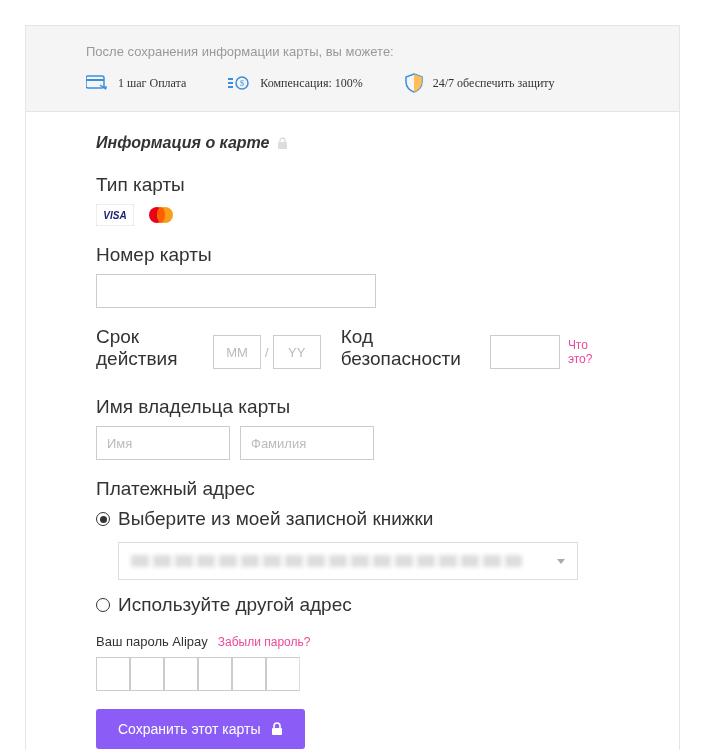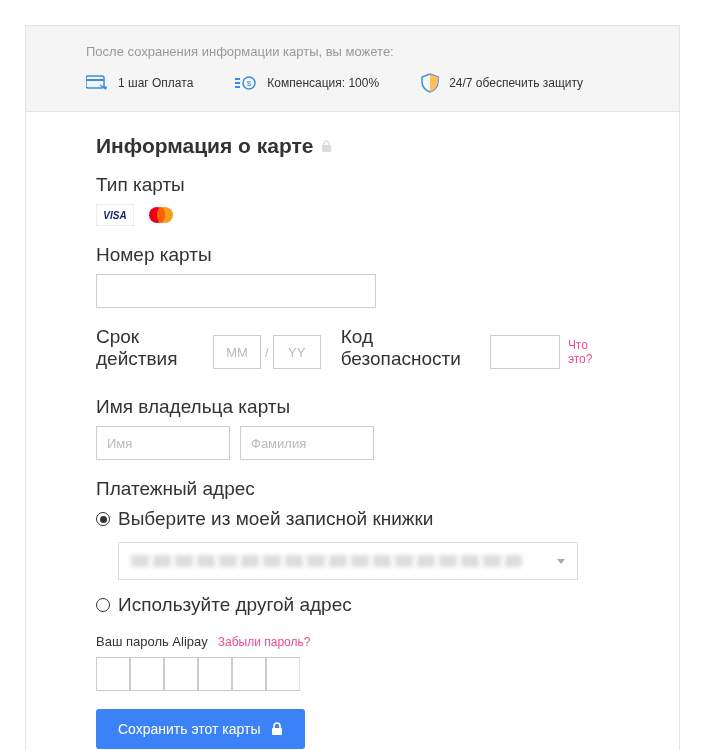--- a/index.html
+++ b/index.html
@@ -29,34 +29,36 @@
     display: flex;
     align-items: center;
     gap: 42px;
   }
   .benefit {
     display: flex;
     align-items: center;
     gap: 10px;
     font-size: 12px;
     color: #333;
+    font-family: Liberation Serif, serif;
   }
   .b-icon { flex-shrink: 0; }
 
   .form-area {
     padding: 22px 70px 22px 70px;
   }
   .section-title {
-    font-size: 21px;
+    font-size: 16px;
     font-weight: bold;
     color: #333;
     display: flex;
     align-items: center;
     gap: 8px;
-    margin-bottom: 16px;
+    margin-bottom: 22px;
+    font-style: italic;
   }
   .lock-small { opacity: 0.5; }
   .label {
     font-size: 19px;
     color: #333;
     margin-bottom: 8px;
   }
   .group { margin-bottom: 18px; }
   .card-brands {
     display: flex;
@@ -152,21 +154,21 @@
   }
   .pw-box {
     width: 34px; height: 34px;
     border: 1px solid #ddd;
     border-right: none;
     text-align: center;
   }
   .pw-box:last-child { border-right: 1px solid #ddd; }
 
   .save-btn {
-    background: #3b82f6;
+    background: #8b5cf6;
     color: #fff;
     border: none;
     height: 40px;
     padding: 0 22px;
     font-size: 14px;
     display: flex;
     align-items: center;
     gap: 10px;
     border-radius: 3px;
     cursor: pointer;

